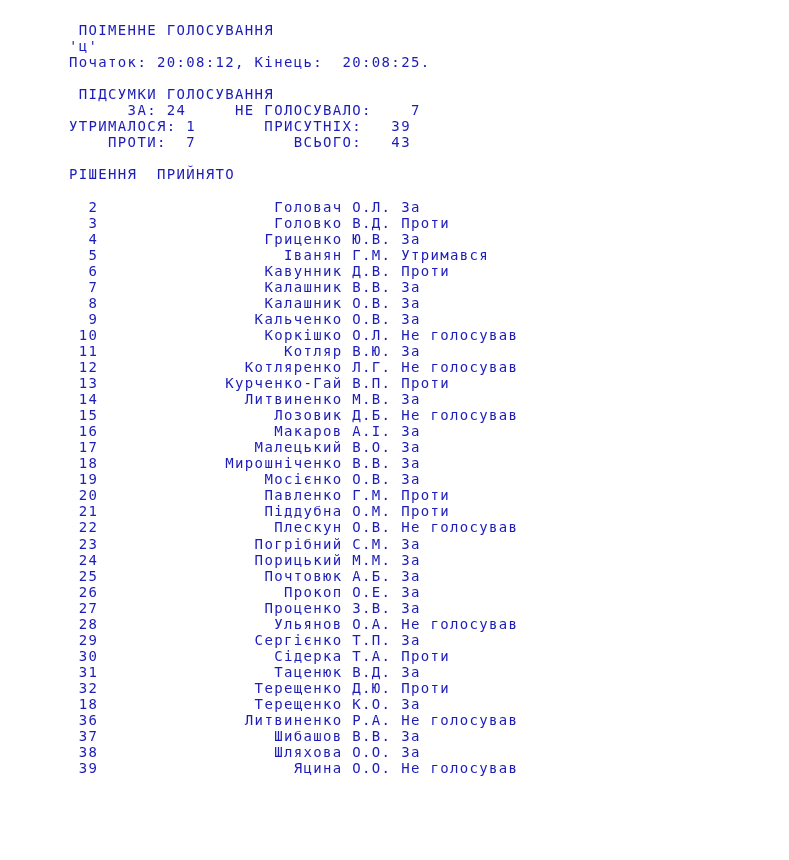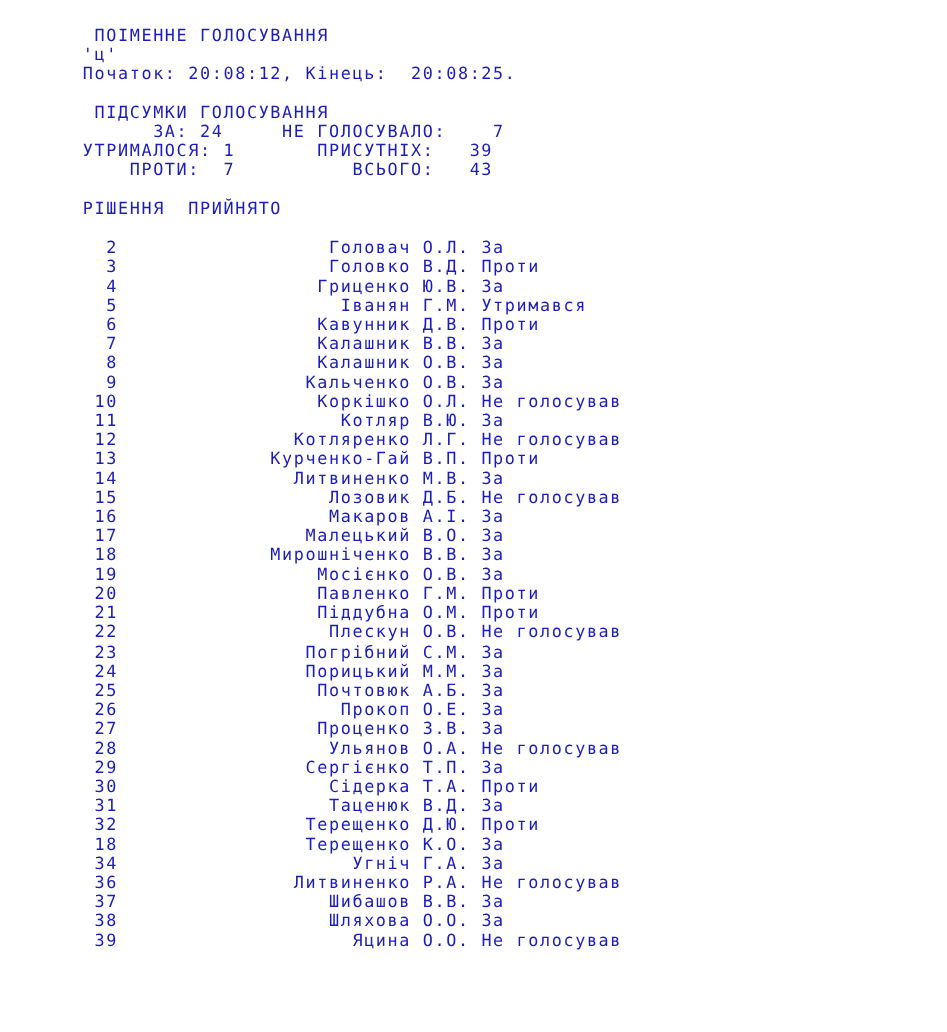--- a/index.html
+++ b/index.html
@@ -70,19 +70,18 @@
       <div class="line"><span class="num"> 24</span><span class="name">                Порицький М.М.</span><span> </span><span class="vote">За</span></div>
       <div class="line"><span class="num"> 25</span><span class="name">                 Почтовюк А.Б.</span><span> </span><span class="vote">За</span></div>
       <div class="line"><span class="num"> 26</span><span class="name">                   Прокоп О.Е.</span><span> </span><span class="vote">За</span></div>
       <div class="line"><span class="num"> 27</span><span class="name">                 Проценко З.В.</span><span> </span><span class="vote">За</span></div>
       <div class="line"><span class="num"> 28</span><span class="name">                  Ульянов О.А.</span><span> </span><span class="vote">Не голосував</span></div>
       <div class="line"><span class="num"> 29</span><span class="name">                Сергієнко Т.П.</span><span> </span><span class="vote">За</span></div>
       <div class="line"><span class="num"> 30</span><span class="name">                  Сідерка Т.А.</span><span> </span><span class="vote">Проти</span></div>
       <div class="line"><span class="num"> 31</span><span class="name">                  Таценюк В.Д.</span><span> </span><span class="vote">За</span></div>
       <div class="line"><span class="num"> 32</span><span class="name">                Терещенко Д.Ю.</span><span> </span><span class="vote">Проти</span></div>
       <div class="line"><span class="num"> 18</span><span class="name">                Терещенко К.О.</span><span> </span><span class="vote">За</span></div>
-      <div class="line"><span class="num"> 34</span><span class="name">                    Угніч Г.А.</span><span> </span><span class="vote">За</span></div>
       <div class="line"><span class="num"> 36</span><span class="name">               Литвиненко Р.А.</span><span> </span><span class="vote">Не голосував</span></div>
       <div class="line"><span class="num"> 37</span><span class="name">                  Шибашов В.В.</span><span> </span><span class="vote">За</span></div>
       <div class="line"><span class="num"> 38</span><span class="name">                  Шляхова О.О.</span><span> </span><span class="vote">За</span></div>
       <div class="line"><span class="num"> 39</span><span class="name">                    Яцина О.О.</span><span> </span><span class="vote">Не голосував</span></div>
     </div>
 </div>
 
 </body></html>

